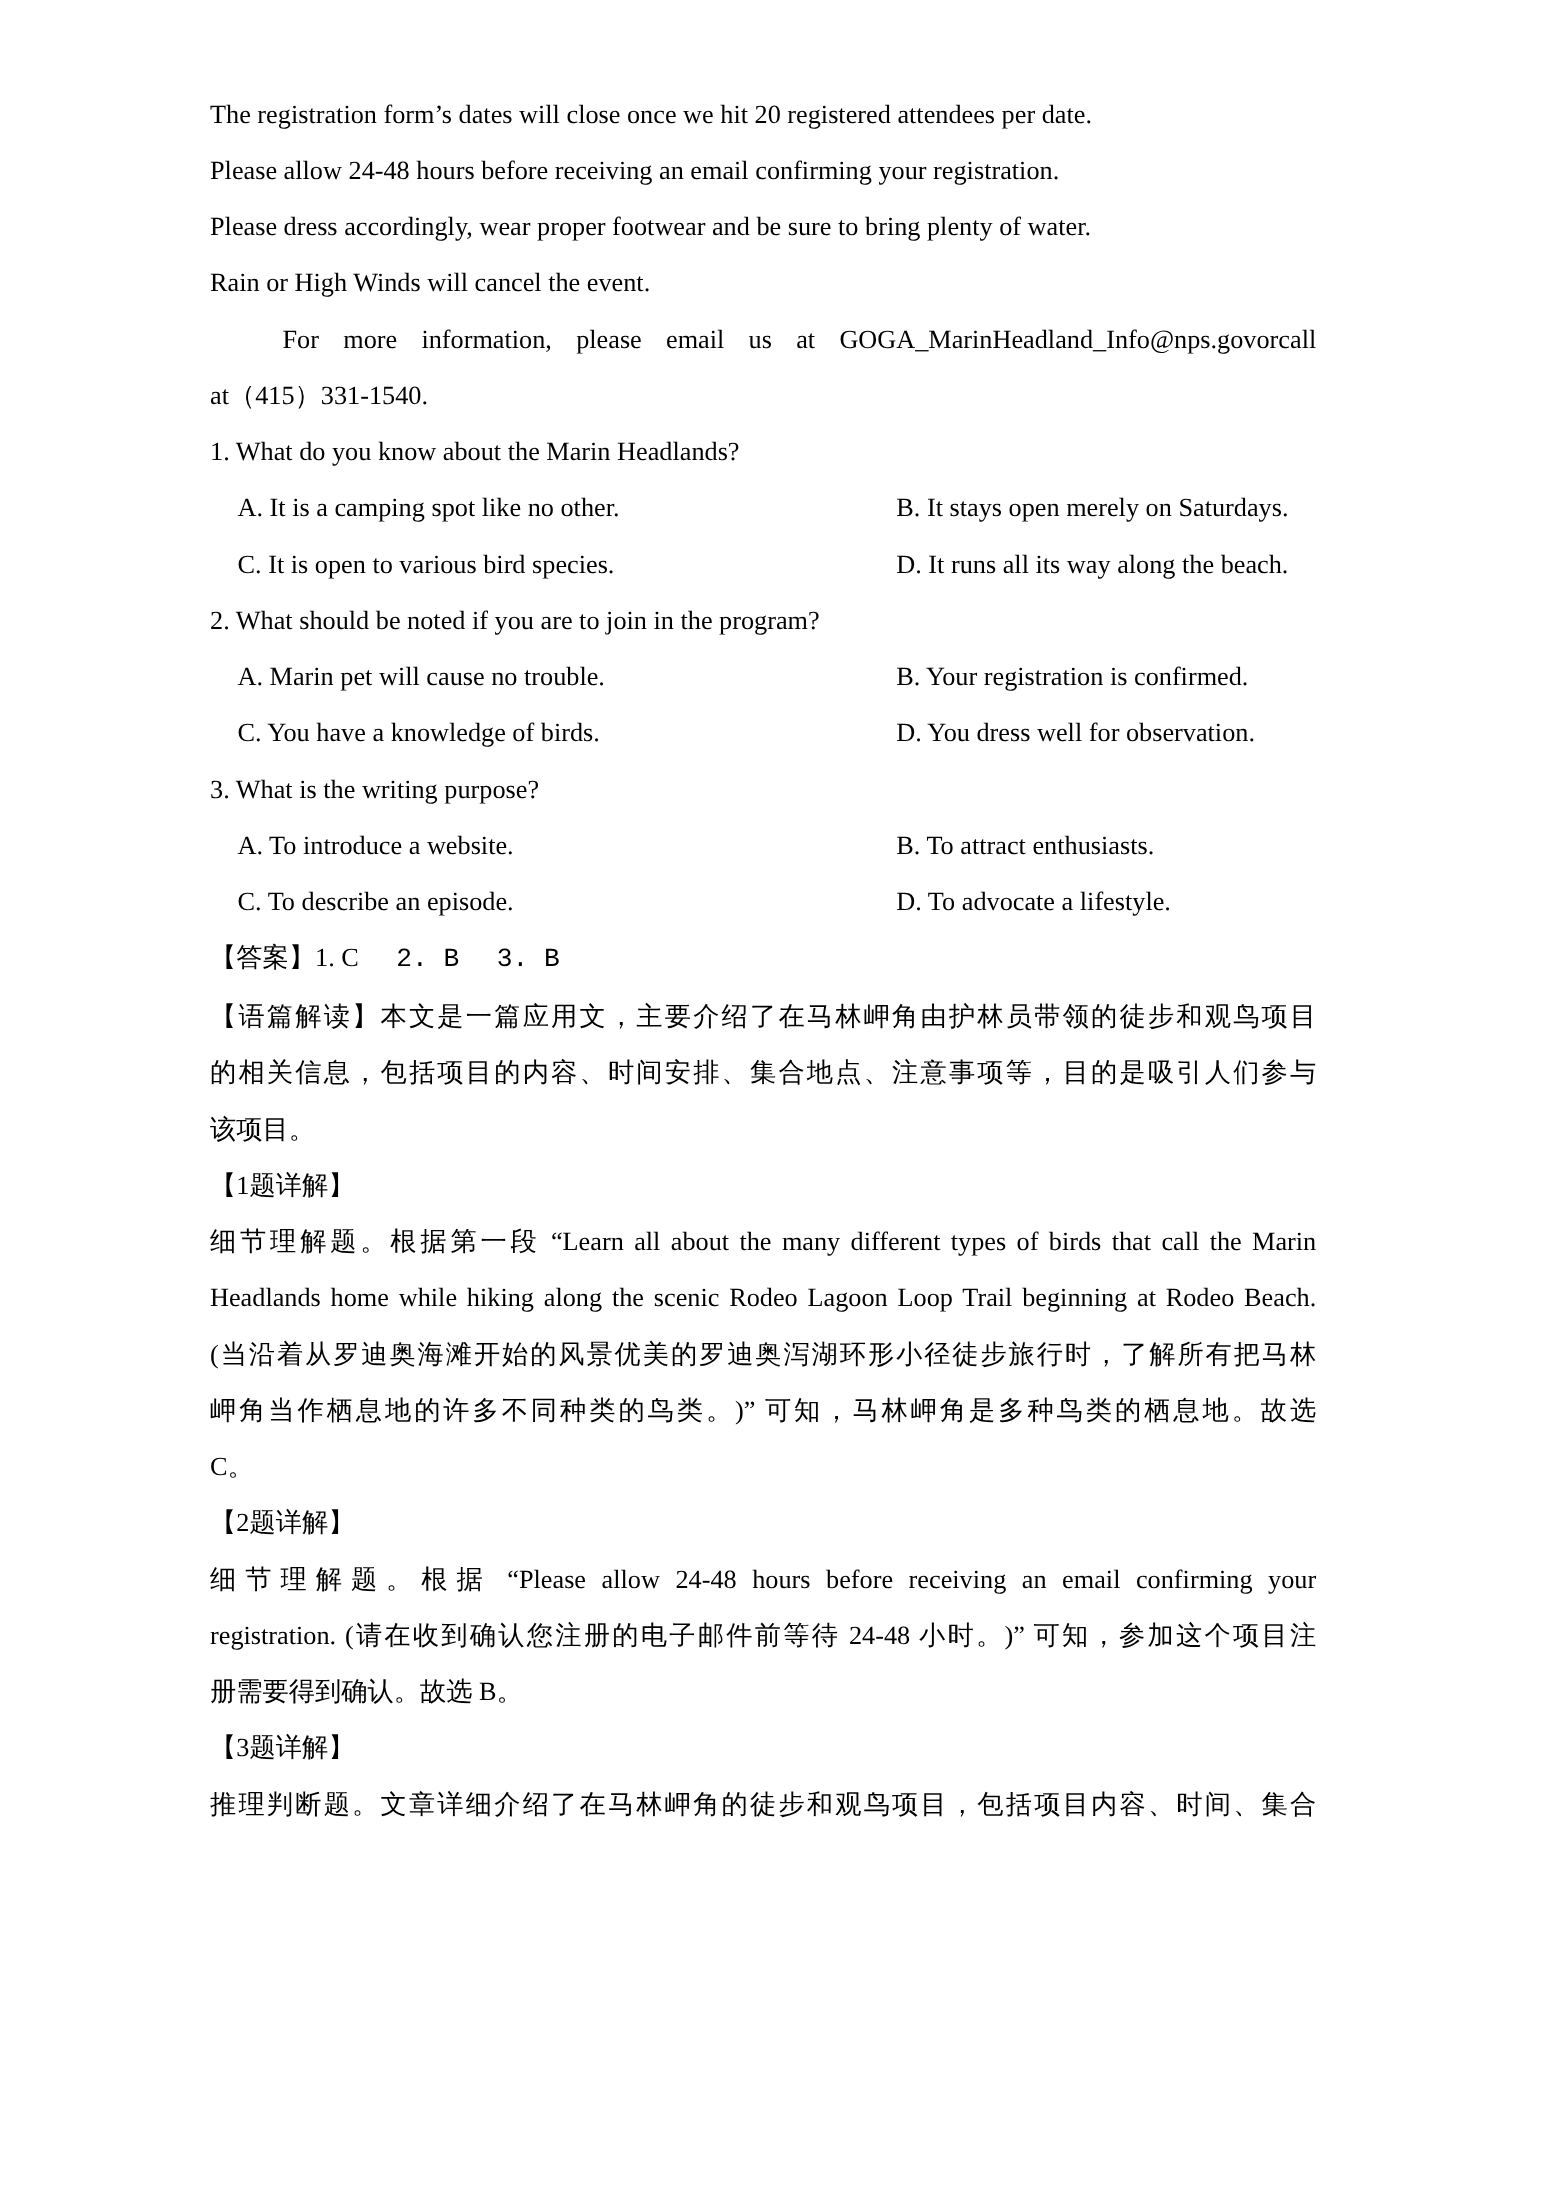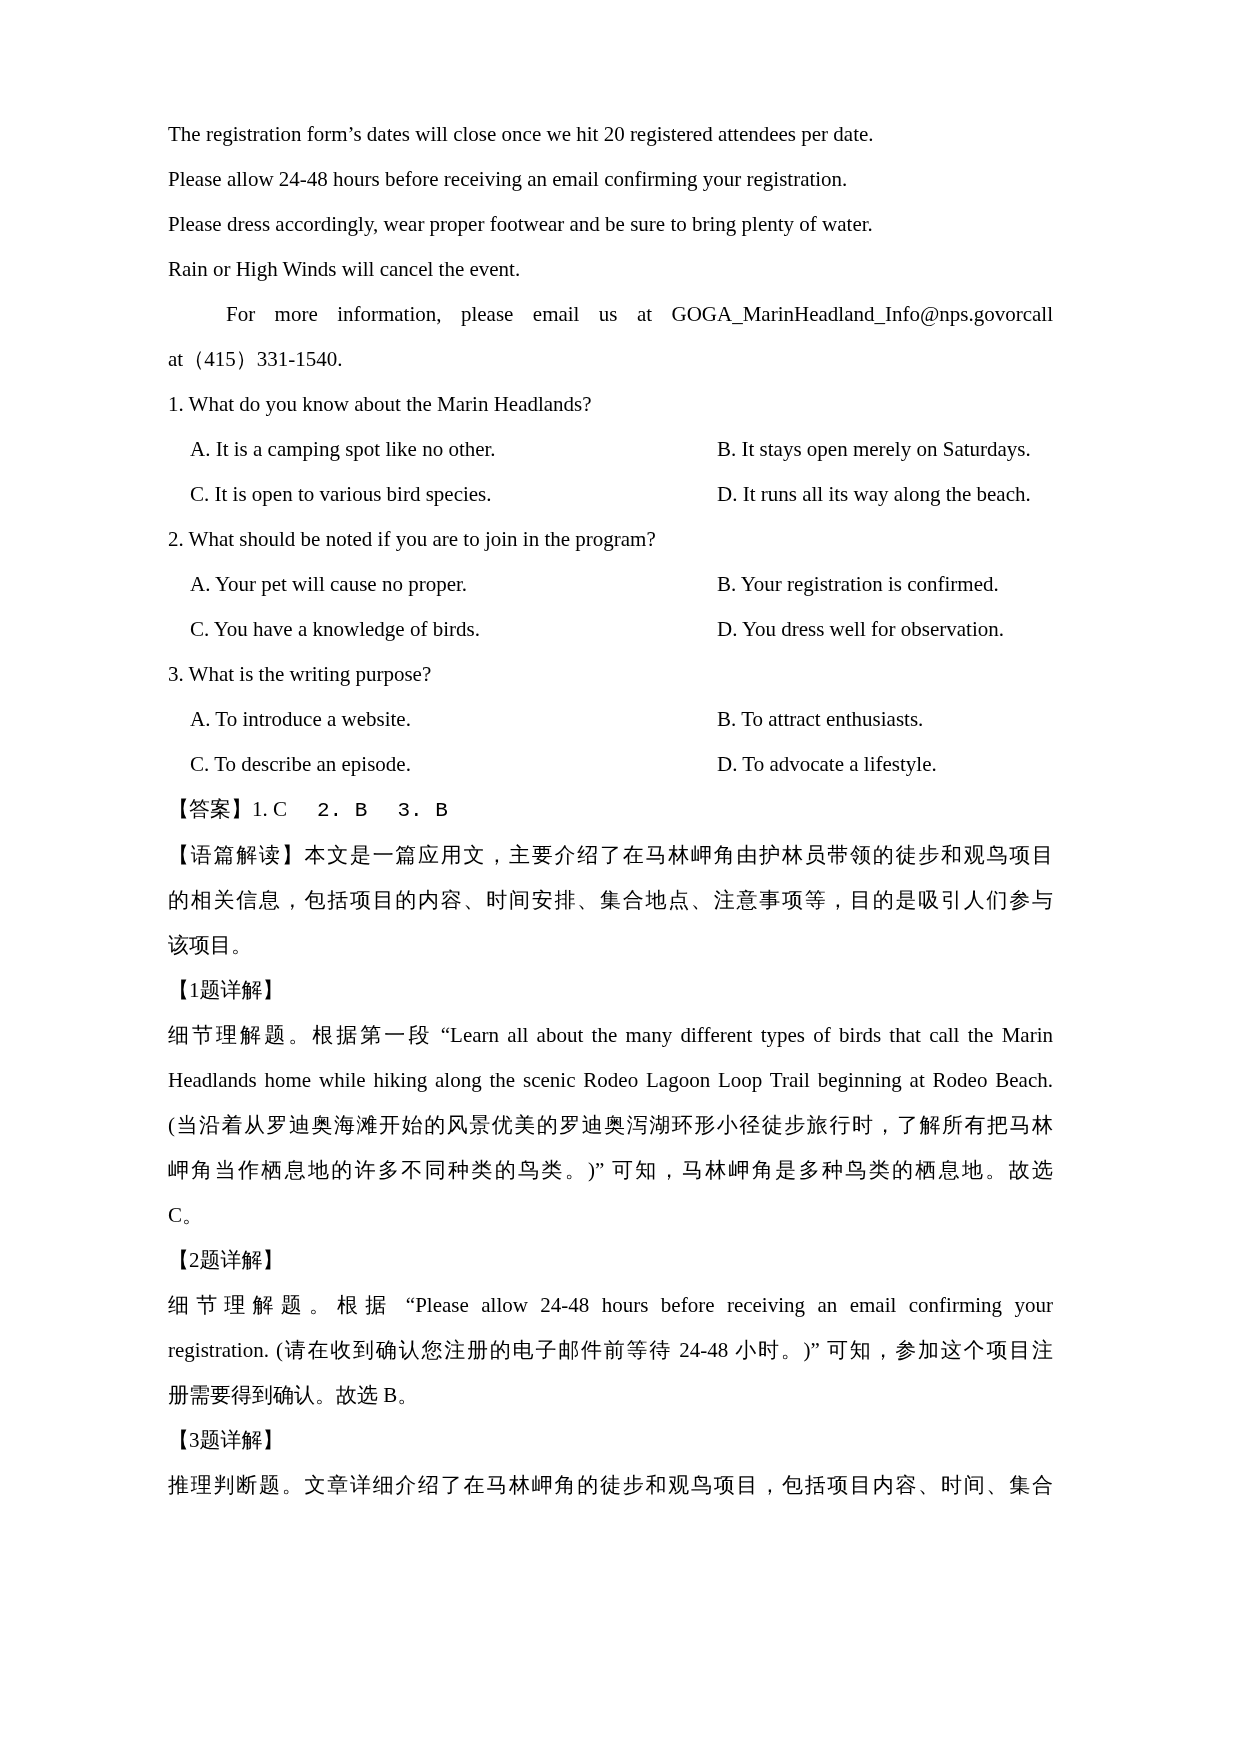--- a/index.html
+++ b/index.html
@@ -3,21 +3,21 @@
 <meta charset="utf-8">
 <style>
   html, body { margin: 0; padding: 0; background: #e8e8e8; }
   .page {
     position: relative;
     width: 1240px;
     height: 1754px;
     margin: 0 auto;
     background: #ffffff;
     box-sizing: border-box;
-    padding: 112px 187px 0 168px;
+    padding: 69px 187px 0 168px;
     font-family: "Liberation Serif", serif;
     font-size: 21px;
     color: #000000;
     overflow: hidden;
   }
   .ln {
     margin: 0;
     line-height: 45px;
     white-space: pre-wrap;
   }
@@ -61,21 +61,21 @@
     </div>
     <div class="optrow">
       <span>C. It is open to various bird species.</span>
       <span>D. It runs all its way along the beach.</span>
     </div>
   </section>
 
   <section>
     <p class="ln">2. What should be noted if you are to join in the program?</p>
     <div class="optrow">
-      <span>A. Your pet will cause no proper.</span>
+      <span>A. Marin pet will cause no trouble.</span>
       <span>B. Your registration is confirmed.</span>
     </div>
     <div class="optrow">
       <span>C. You have a knowledge of birds.</span>
       <span>D. You dress well for observation.</span>
     </div>
   </section>
 
   <section>
     <p class="ln">3. What is the writing purpose?</p>

